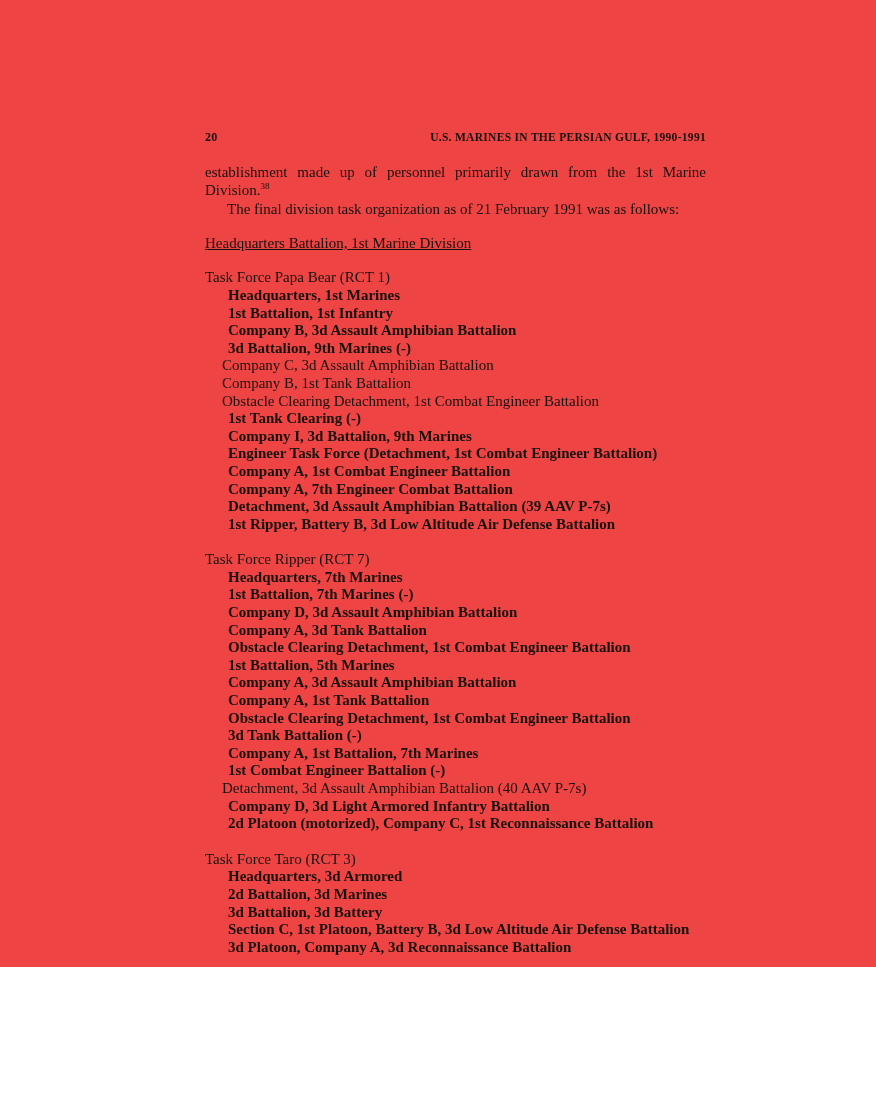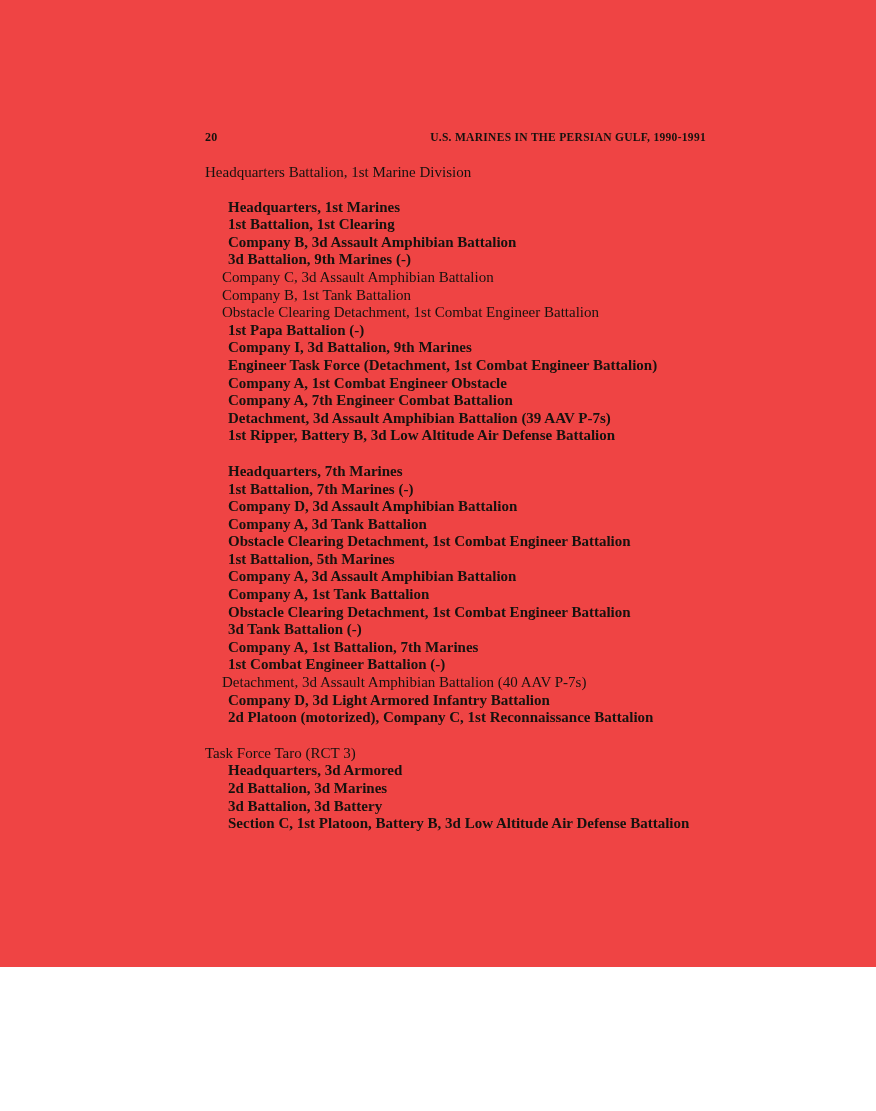--- a/index.html
+++ b/index.html
@@ -48,20 +48,21 @@
     line-height: 0;
   }
   .para2 {
     text-indent: 22px;
     white-space: nowrap;
     margin-top: 2px;
   }
   .org-lead {
     margin-top: 16px;
     white-space: nowrap;
+    text-decoration: underline;
   }
   .org-groups {
     margin-top: 17px;
   }
   .org-group {
     margin-bottom: 18px;
   }
   .org-title {
     white-space: nowrap;
   }
@@ -77,41 +78,48 @@
 <div class="page">
   <div class="content">
 
     <div class="running-head">
       <span class="pg-num">20</span>
       <span>U.S. MARINES IN THE PERSIAN GULF, 1990-1991</span>
     </div>
 
     <div class="body-text">
 
+      <div>
+        <div class="jline">establishment made up of personnel primarily drawn from the 1st Marine</div>
+        <div><span>Division.</span><sup class="fn">38</sup></div>
+        <div class="para2">The final division task organization as of 21 February 1991 was as follows:</div>
+      </div>
 
       <div class="org-lead">Headquarters Battalion, 1st Marine Division</div>
 
       <div class="org-groups">
           <div class="org-group">
+            <div class="org-title">Task Force Papa Bear (RCT 1)</div>
             <div class="org-item indent-2">Headquarters, 1st Marines</div>
-            <div class="org-item indent-2">1st Battalion, 1st Clearing</div>
+            <div class="org-item indent-2">1st Battalion, 1st Infantry</div>
             <div class="org-item indent-2">Company B, 3d Assault Amphibian Battalion</div>
             <div class="org-item indent-2">3d Battalion, 9th Marines (-)</div>
             <div class="org-item indent-1">Company C, 3d Assault Amphibian Battalion</div>
             <div class="org-item indent-1">Company B, 1st Tank Battalion</div>
             <div class="org-item indent-1">Obstacle Clearing Detachment, 1st Combat Engineer Battalion</div>
-            <div class="org-item indent-2">1st Papa Battalion (-)</div>
+            <div class="org-item indent-2">1st Tank Clearing (-)</div>
             <div class="org-item indent-2">Company I, 3d Battalion, 9th Marines</div>
             <div class="org-item indent-2">Engineer Task Force (Detachment, 1st Combat Engineer Battalion)</div>
-            <div class="org-item indent-2">Company A, 1st Combat Engineer Obstacle</div>
+            <div class="org-item indent-2">Company A, 1st Combat Engineer Battalion</div>
             <div class="org-item indent-2">Company A, 7th Engineer Combat Battalion</div>
             <div class="org-item indent-2">Detachment, 3d Assault Amphibian Battalion (39 AAV P-7s)</div>
             <div class="org-item indent-2">1st Ripper, Battery B, 3d Low Altitude Air Defense Battalion</div>
           </div>
           <div class="org-group">
+            <div class="org-title">Task Force Ripper (RCT 7)</div>
             <div class="org-item indent-2">Headquarters, 7th Marines</div>
             <div class="org-item indent-2">1st Battalion, 7th Marines (-)</div>
             <div class="org-item indent-2">Company D, 3d Assault Amphibian Battalion</div>
             <div class="org-item indent-2">Company A, 3d Tank Battalion</div>
             <div class="org-item indent-2">Obstacle Clearing Detachment, 1st Combat Engineer Battalion</div>
             <div class="org-item indent-2">1st Battalion, 5th Marines</div>
             <div class="org-item indent-2">Company A, 3d Assault Amphibian Battalion</div>
             <div class="org-item indent-2">Company A, 1st Tank Battalion</div>
             <div class="org-item indent-2">Obstacle Clearing Detachment, 1st Combat Engineer Battalion</div>
             <div class="org-item indent-2">3d Tank Battalion (-)</div>
@@ -120,18 +128,19 @@
             <div class="org-item indent-1">Detachment, 3d Assault Amphibian Battalion (40 AAV P-7s)</div>
             <div class="org-item indent-2">Company D, 3d Light Armored Infantry Battalion</div>
             <div class="org-item indent-2">2d Platoon (motorized), Company C, 1st Reconnaissance Battalion</div>
           </div>
           <div class="org-group">
             <div class="org-title">Task Force Taro (RCT 3)</div>
             <div class="org-item indent-2">Headquarters, 3d Armored</div>
             <div class="org-item indent-2">2d Battalion, 3d Marines</div>
             <div class="org-item indent-2">3d Battalion, 3d Battery</div>
             <div class="org-item indent-2">Section C, 1st Platoon, Battery B, 3d Low Altitude Air Defense Battalion</div>
+            <div class="org-item indent-2">3d Platoon, Company A, 3d Reconnaissance Battalion</div>
           </div>
         </div>
 
     </div>
   </div>
 </div>
 
 </body></html>

